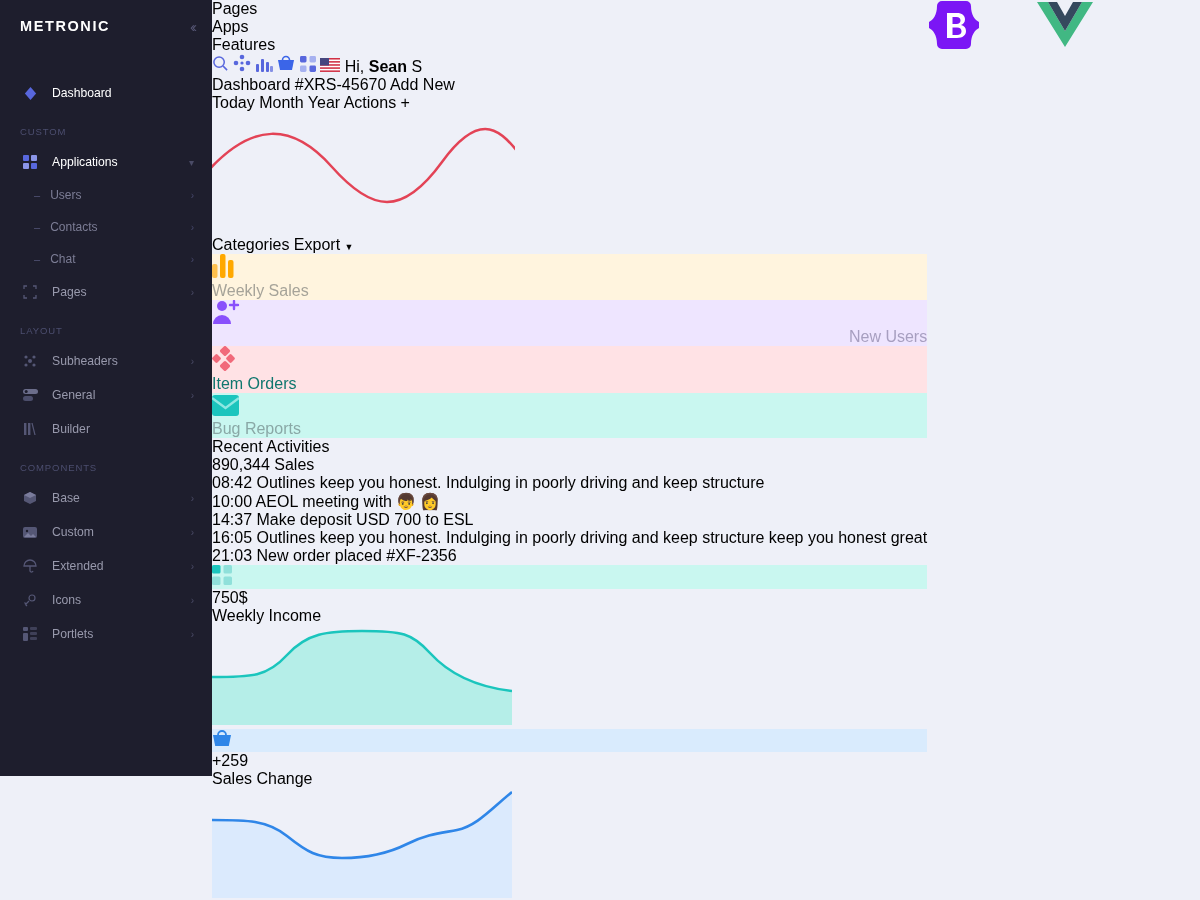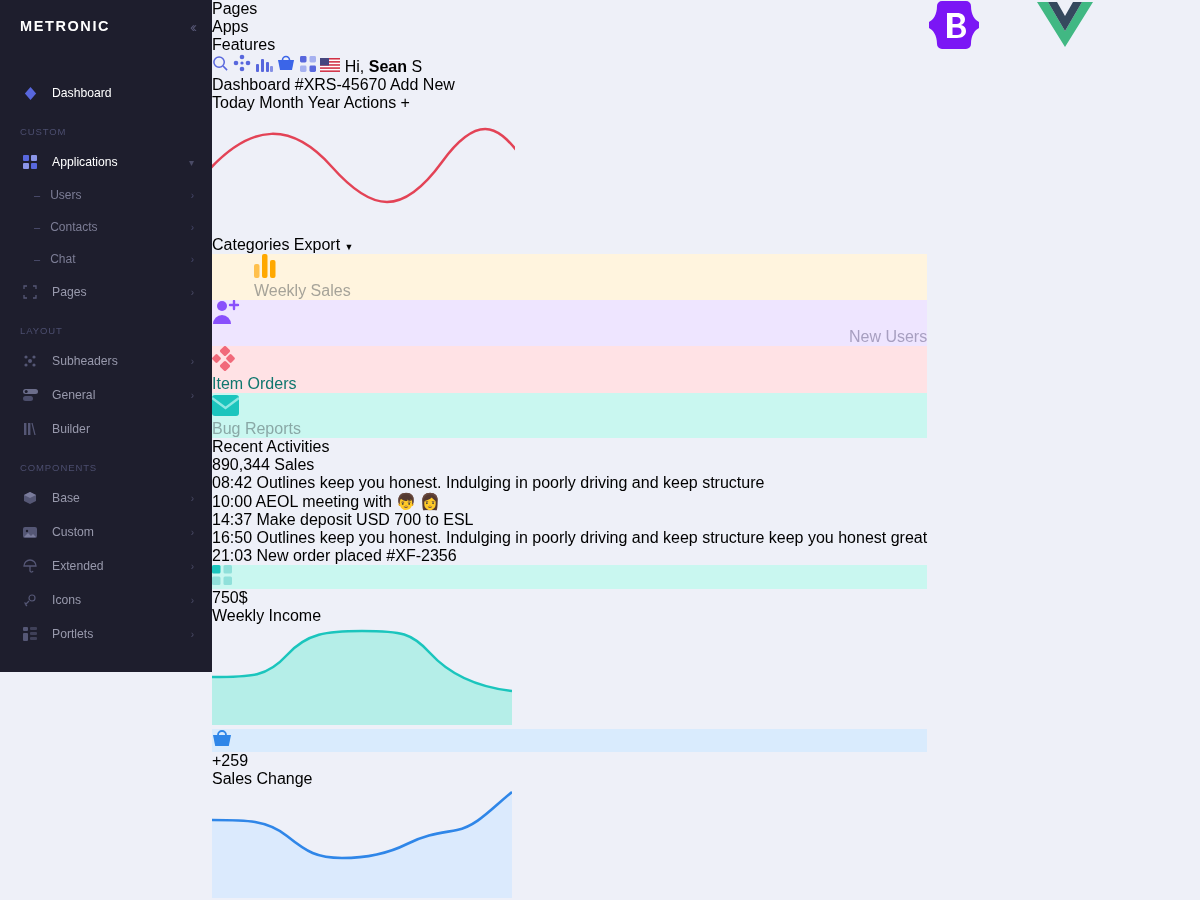--- a/index.html
+++ b/index.html
@@ -6,21 +6,21 @@
   html, body {
     width: 1200px; height: 900px;
     font-family: "Liberation Sans", sans-serif;
     background: #eef0f8;
     overflow: hidden;
   }
   #app { position: relative; width: 1200px; height: 900px; display: flex; }
 
   
   .sidebar {
-    width: 212px; height: 672px; background: #1e1e2d;
+    width: 212px; height: 776px; background: #1e1e2d;
     flex: 0 0 212px; position: relative; z-index: 5;
   }
   .brand {
     height: 52px; display: flex; align-items: center;
     justify-content: space-between; padding: 0 18px 0 20px;
   }
   .brand-name {
     color: #fff; font-size: 14.5px; font-weight: bold; letter-spacing: 1.6px;
   }
   .collapse-icon { color: #565674; font-size: 15px; letter-spacing: -3px; }
@@ -461,21 +461,21 @@
           </svg>
           <div class="cat-white"></div>
           <div class="cat-head">
             <span class="cat-title">Categories</span>
             <span class="export-btn">
               <span>Export</span>
               <span style="font-size:9px;">▼</span>
             </span>
           </div>
           <div class="tiles">
-            <div class="tile" style="background:#fff4de;padding-left:42px;">
+            <div class="tile" style="background:#fff4de;">
               <div class="ticon">
                 <svg width="27" height="24" viewBox="0 0 27 24">
                   <rect x="0" y="10" width="5.5" height="14" rx="2" fill="#ffc04d"></rect>
                   <rect x="8" y="0" width="5.5" height="24" rx="2" fill="#ffa800"></rect>
                   <rect x="16" y="6" width="5.5" height="18" rx="2" fill="#ffa800"></rect>
                 </svg>
               </div>
               <div class="tlabel" style="color:#a6a399;">Weekly Sales</div>
             </div>
             <div class="tile" style="background:#eee5ff;">
@@ -537,21 +537,21 @@
               </span>
             </div>
 
             <div class="tl-item">
               <span class="tl-time">14:37</span>
               <span class="tl-dot" style="border-color:#f64e60;"></span>
               <span class="tl-txt strong"><span>Make deposit </span><span class="acc">USD 700</span><span> to ESL</span></span>
             </div>
 
             <div class="tl-item">
-              <span class="tl-time">16:50</span>
+              <span class="tl-time">16:05</span>
               <span class="tl-dot" style="border-color:#2f9fff;"></span>
               <span class="tl-txt">Outlines keep you honest. Indulging in poorly driving and keep structure keep you honest great</span>
             </div>
 
             <div class="tl-item">
               <span class="tl-time">21:03</span>
               <span class="tl-dot" style="border-color:#f64e2e;"></span>
               <span class="tl-txt strong"><span>New order placed </span><span class="acc">#XF-2356</span></span>
             </div>
 

